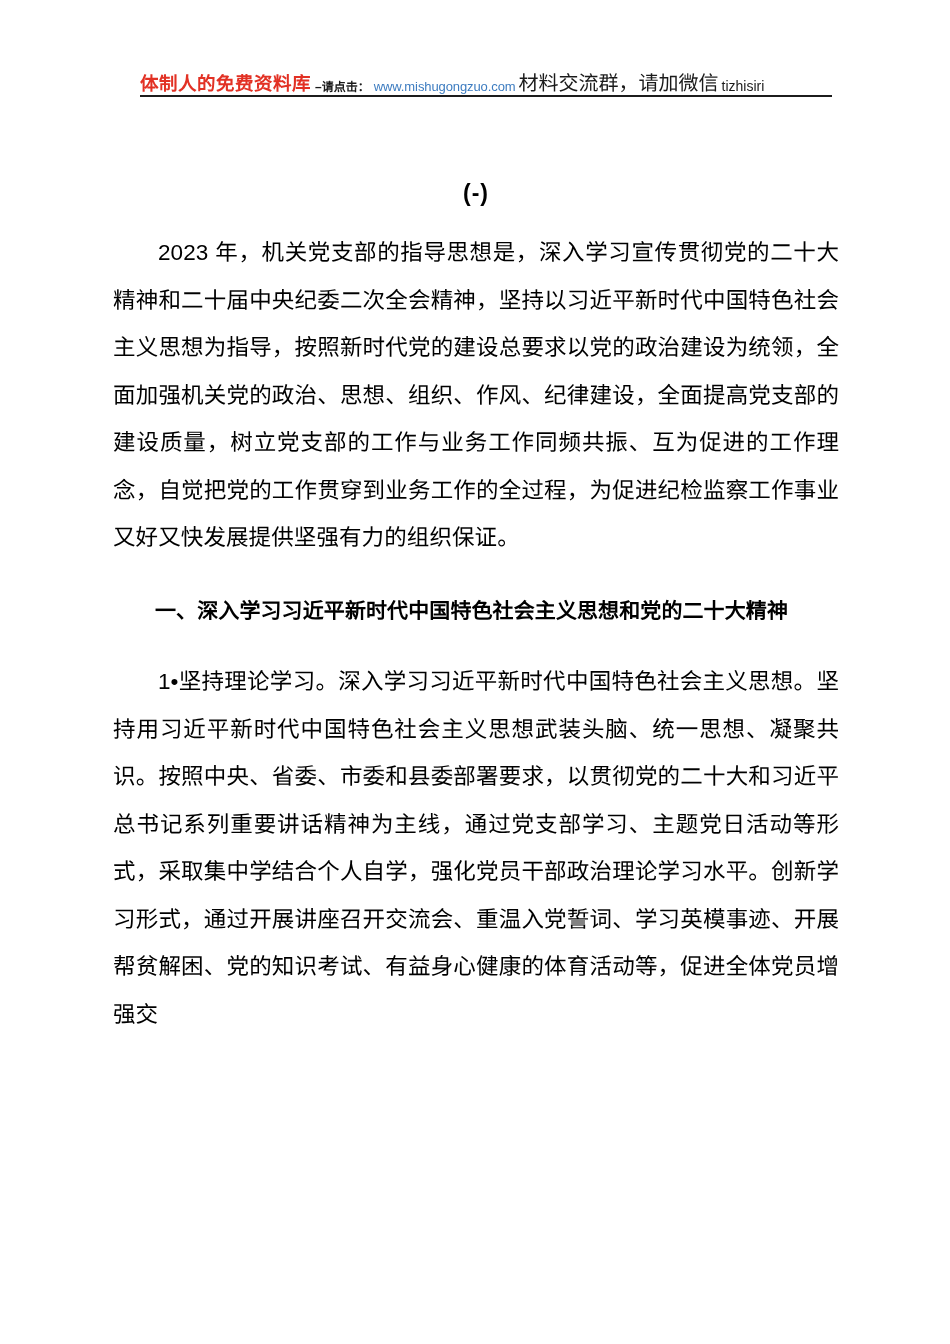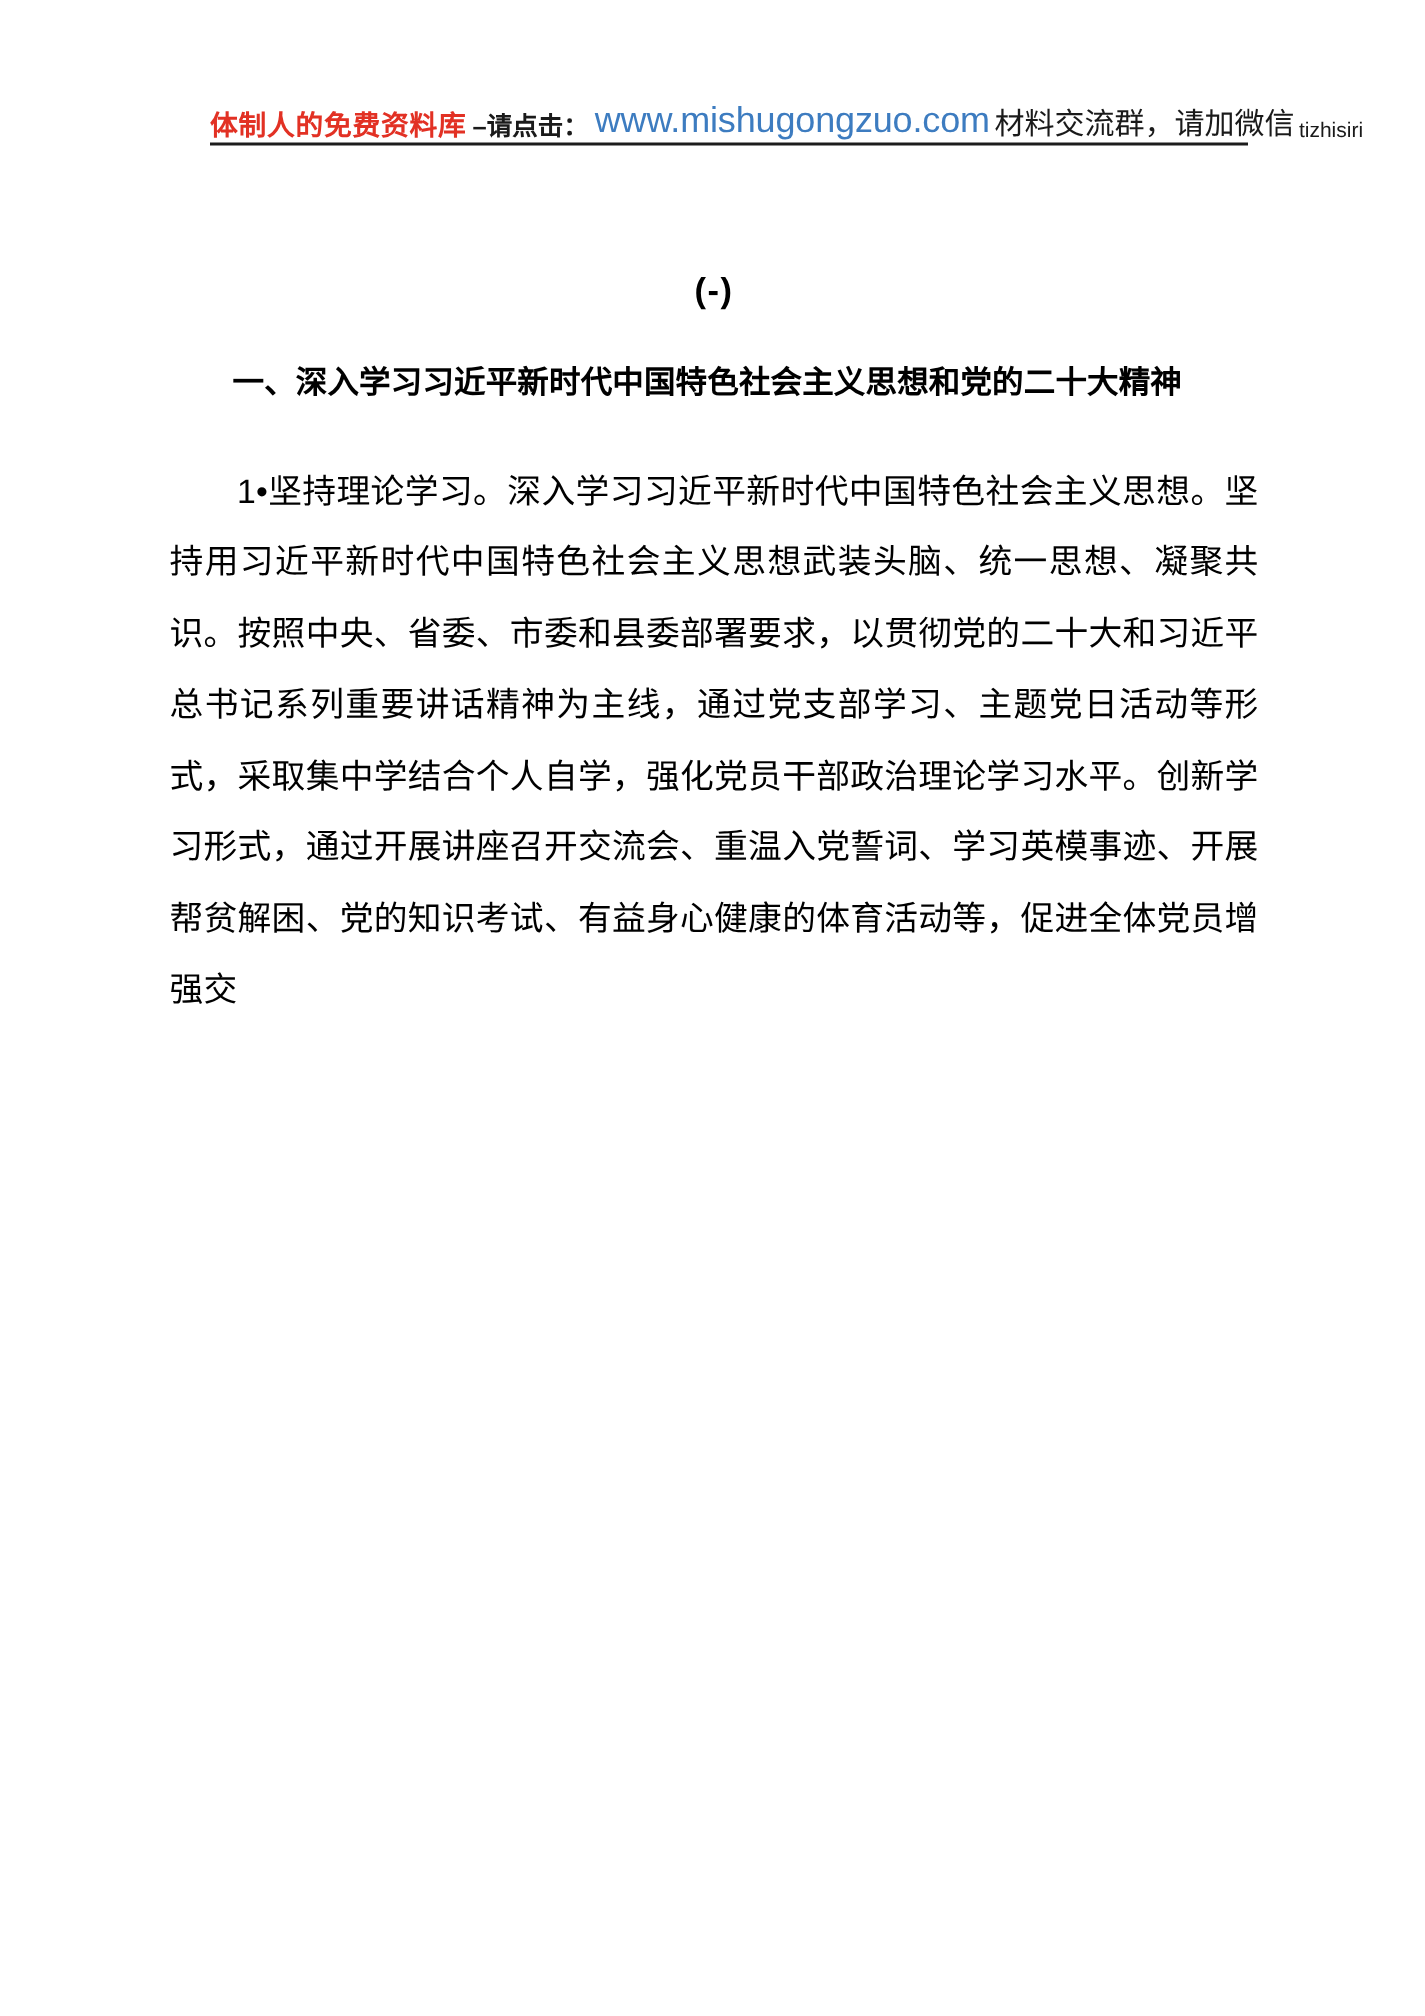--- a/index.html
+++ b/index.html
@@ -42,27 +42,27 @@
   }
   .promo-brand {
     color: #e23124;
     font-weight: 700;
     font-size: 18.5px;
     letter-spacing: 0.5px;
   }
   .promo-click {
     color: #1a1a1a;
     font-weight: 700;
-    font-size: 17px;
+    font-size: 12px;
     margin-left: 4px;
   }
   .promo-url {
     color: #3d7cc0;
     font-weight: 400;
-    font-size: 24px;
+    font-size: 13px;
     margin-left: 4px;
     letter-spacing: -0.1px;
   }
   .promo-tail {
     color: #1a1a1a;
     font-weight: 400;
     font-size: 20px;
     margin-left: 3px;
   }
   .promo-wechat {
@@ -150,19 +150,20 @@
     <span class="promo-wechat">tizhisiri</span>
   </div>
 
   <div class="header-rule"></div>
 
   <div class="doc">
 
 
     <div class="section-marker">(-)</div>
 
+    <p class="body-para gap-before-para">2023 年，机关党支部的指导思想是，深入学习宣传贯彻党的二十大精神和二十届中央纪委二次全会精神，坚持以习近平新时代中国特色社会主义思想为指导，按照新时代党的建设总要求以党的政治建设为统领，全面加强机关党的政治、思想、组织、作风、纪律建设，全面提高党支部的建设质量，树立党支部的工作与业务工作同频共振、互为促进的工作理念，自觉把党的工作贯穿到业务工作的全过程，为促进纪检监察工作事业又好又快发展提供坚强有力的组织保证。</p>
 
     <h2 class="body-heading gap-before-head">一、深入学习习近平新时代中国特色社会主义思想和党的二十大精神</h2>
 
     <p class="body-para gap-before-item">1•坚持理论学习。深入学习习近平新时代中国特色社会主义思想。坚持用习近平新时代中国特色社会主义思想武装头脑、统一思想、凝聚共识。按照中央、省委、市委和县委部署要求，以贯彻党的二十大和习近平总书记系列重要讲话精神为主线，通过党支部学习、主题党日活动等形式，采取集中学结合个人自学，强化党员干部政治理论学习水平。创新学习形式，通过开展讲座召开交流会、重温入党誓词、学习英模事迹、开展帮贫解困、党的知识考试、有益身心健康的体育活动等，促进全体党员增强交</p>
 
   </div>
 </div>
 
 </body></html>

